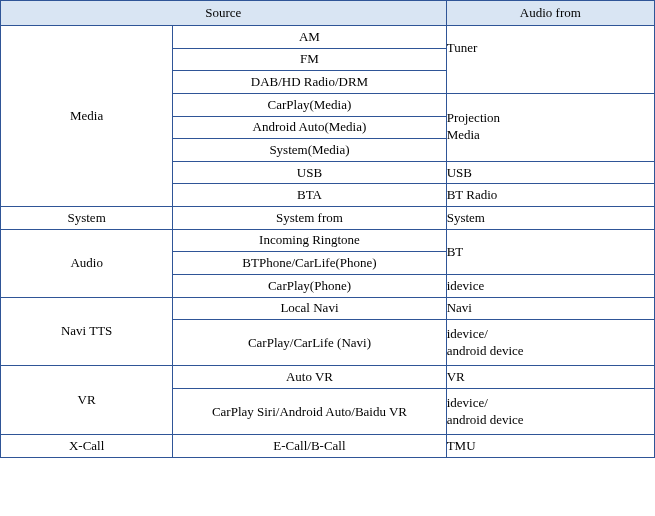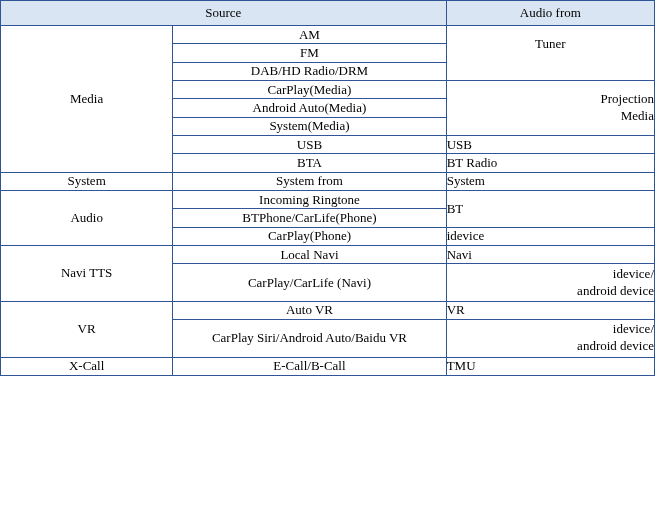--- a/index.html
+++ b/index.html
@@ -16,21 +16,21 @@
   }
   .sheet {
     width: 655px;
     height: 516px;
     position: relative;
     box-sizing: border-box;
   }
   table.matrix {
     border-collapse: collapse;
     width: 655px;
-    height: 376px;
+    height: 458px;
     table-layout: fixed;
     padding-left: 16px;
   }
   table.matrix td, table.matrix th {
     border: 1px solid #2f5597;
     padding: 0;
     vertical-align: middle;
     font-size: 13px;
     font-family: "Liberation Serif", serif;
     font-weight: normal;
@@ -56,22 +56,22 @@
     text-align: center;
   }
   .audio-cell {
     padding-left: 7px;
     text-align: left;
   }
   .audio-cell .line {
     display: block;
     line-height: 1.32;
   }
-  .nb { border-bottom: 1px solid transparent !important; text-align: center; }
-  .stack .line { display: block; line-height: 1.30; text-align: right; }
+  .nb { border-bottom: 1px solid transparent !important; }
+  .stack .line { display: block; line-height: 1.30; }
 </style>
 </head>
 <body>
 
 <div class="sheet">
   <table class="matrix">
     <colgroup>
       <col class="col-source">
       <col class="col-detail">
       <col class="col-audio">

